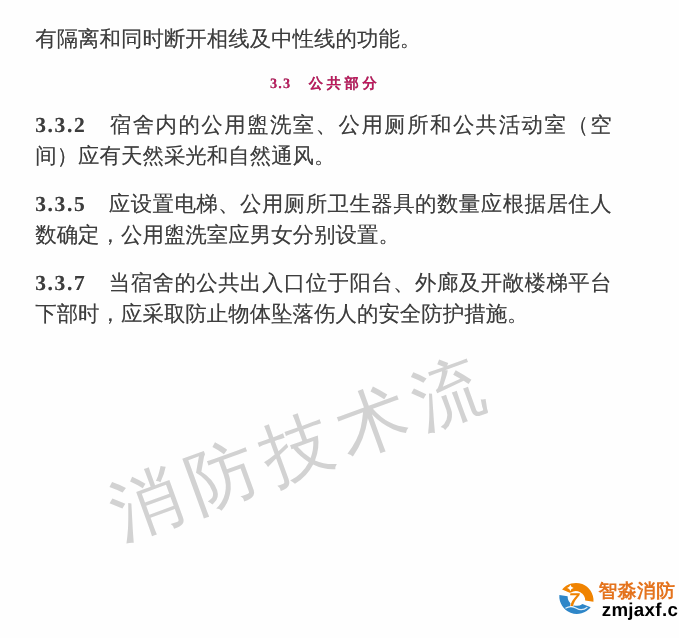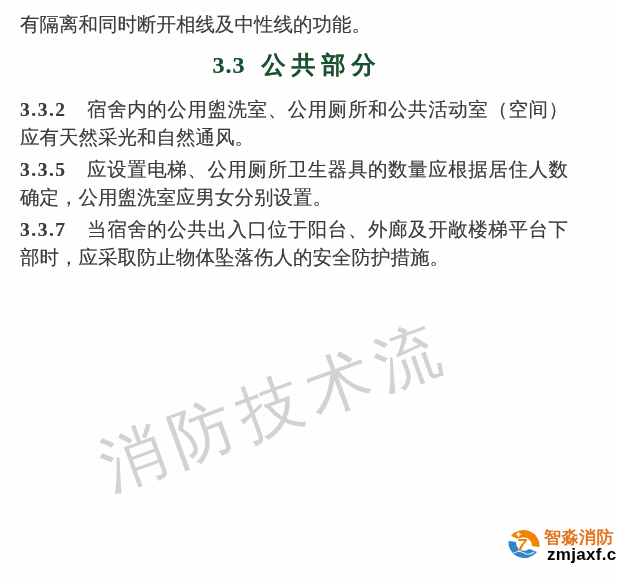--- a/index.html
+++ b/index.html
@@ -4,27 +4,27 @@
 <style>
   html,body{margin:0;padding:0;}
   body{
     width:617px;height:580px;position:relative;overflow:hidden;
     background:#fefefe;
     font-family:"Liberation Serif","DejaVu Serif",serif;
     color:#3d3d3d;
   }
   .page{position:absolute;left:16px;top:7px;width:556px;z-index:1;}
   .body-text{
-    margin:4px;font-size:19.5px;line-height:28px;
+    margin:16px;font-size:19.5px;line-height:28px;
     text-align:justify;text-justify:inter-ideograph;
     text-shadow:0 0 .4px rgba(70,70,70,.55);
   }
   .heading{
-    margin:10px 0 15px;font-size:24px;font-weight:bold;text-align:center;
-    color:#14532d;text-shadow:0 0 .4px rgba(60,60,60,.6);
+    margin:10px 0 15px;font-size:13px;font-weight:bold;text-align:center;
+    color:#be185d;text-shadow:0 0 .4px rgba(60,60,60,.6);
   }
   .h-num{margin-right:16px;letter-spacing:1px;}
   .c-num{font-weight:bold;letter-spacing:1.5px;margin-right:20px;white-space:nowrap;}
   .watermark{
     position:absolute;left:103px;top:436px;z-index:2;
     font-size:64px;line-height:68px;letter-spacing:9px;white-space:nowrap;
     color:rgba(145,145,145,.40);
     transform:rotate(-20deg);transform-origin:0 50%;
     pointer-events:none;
   }

